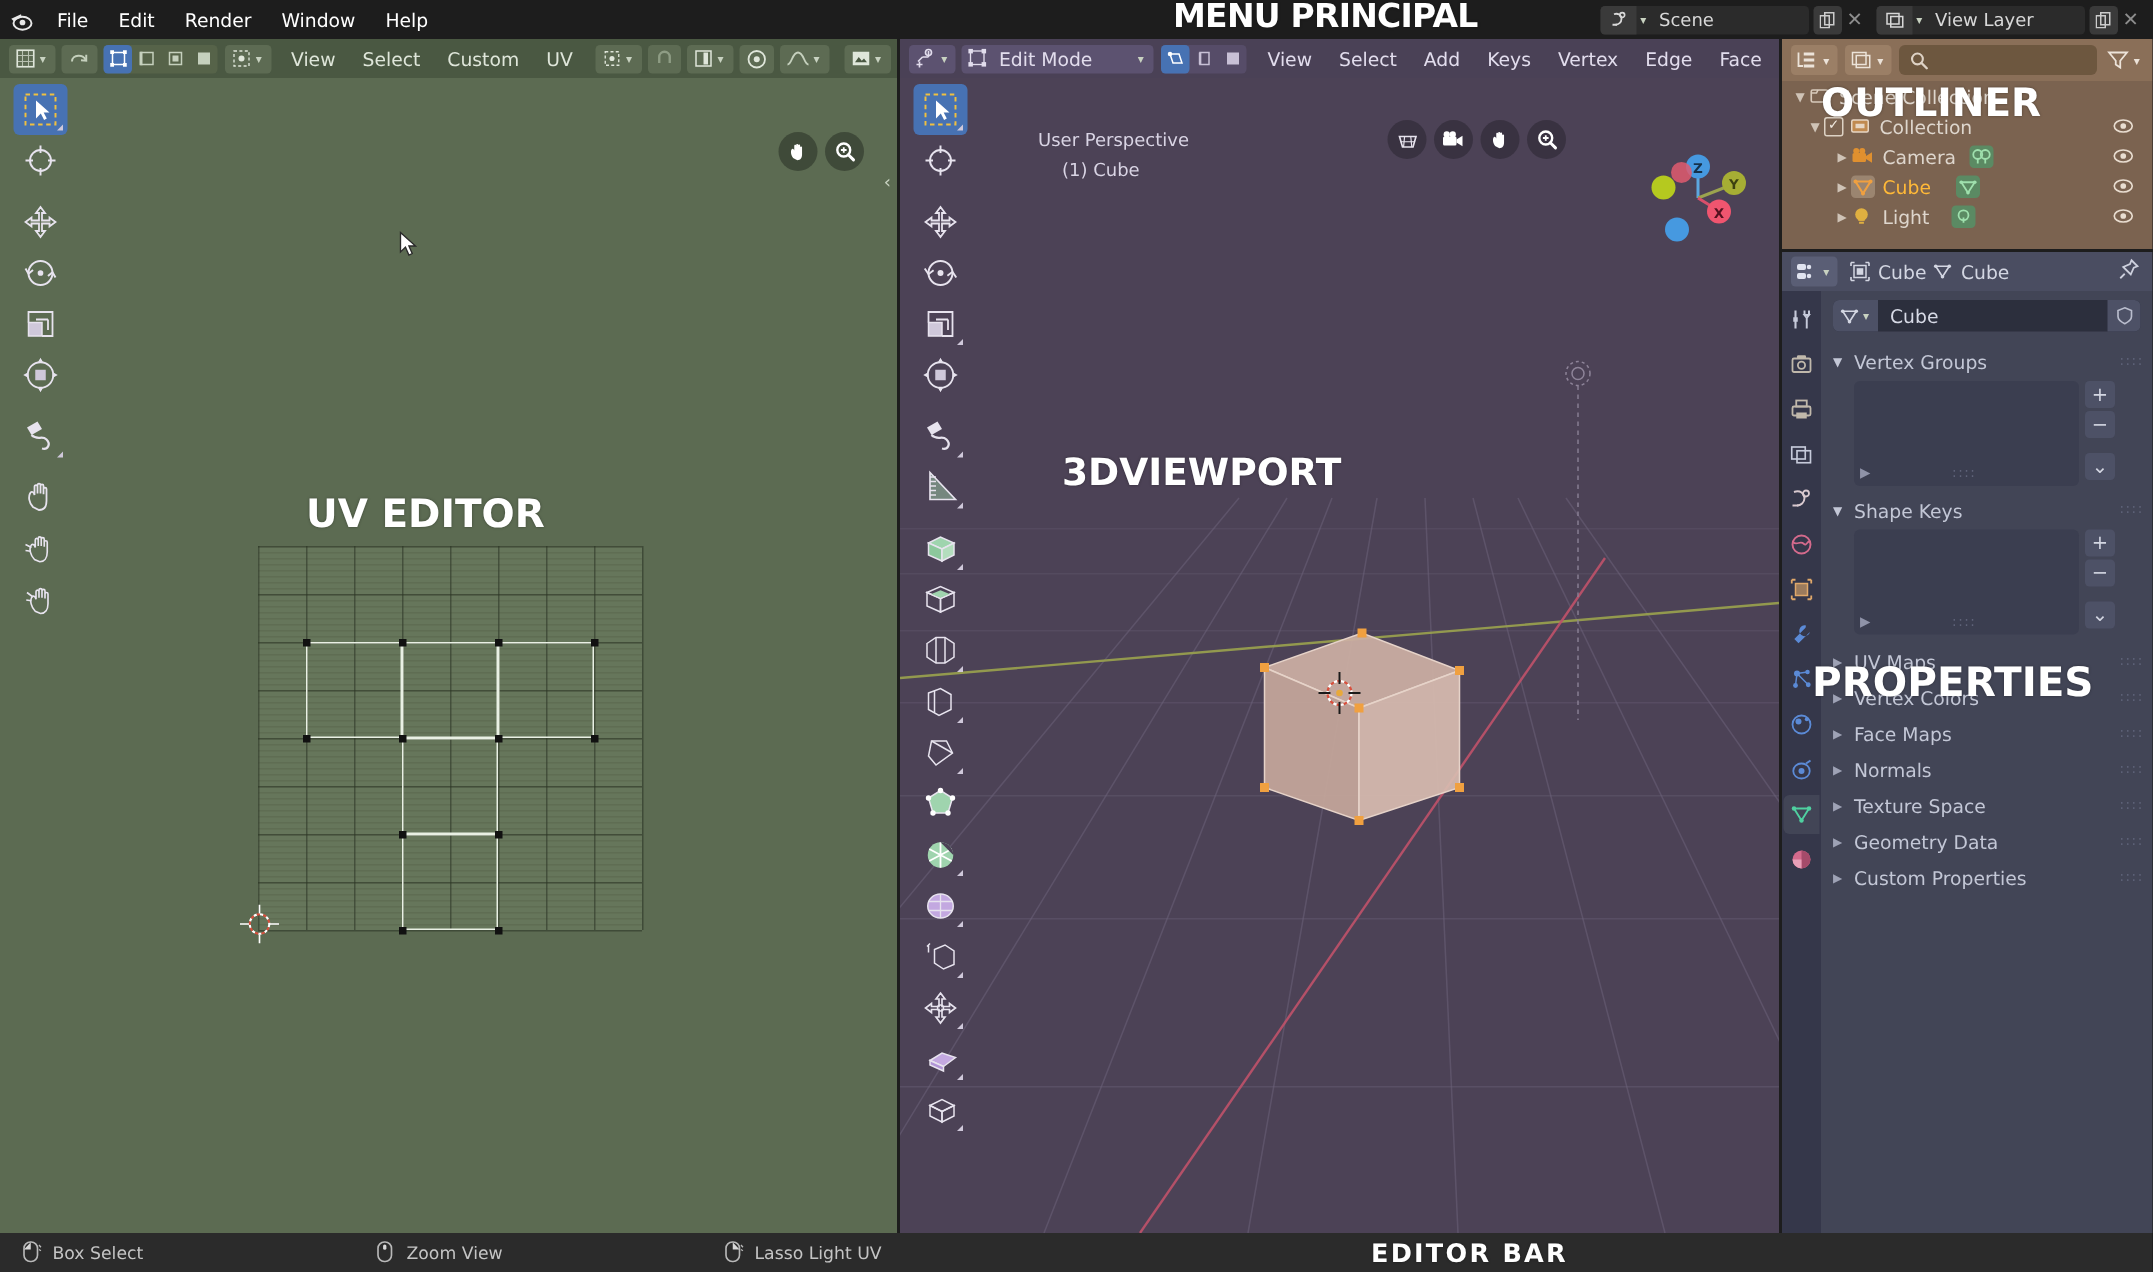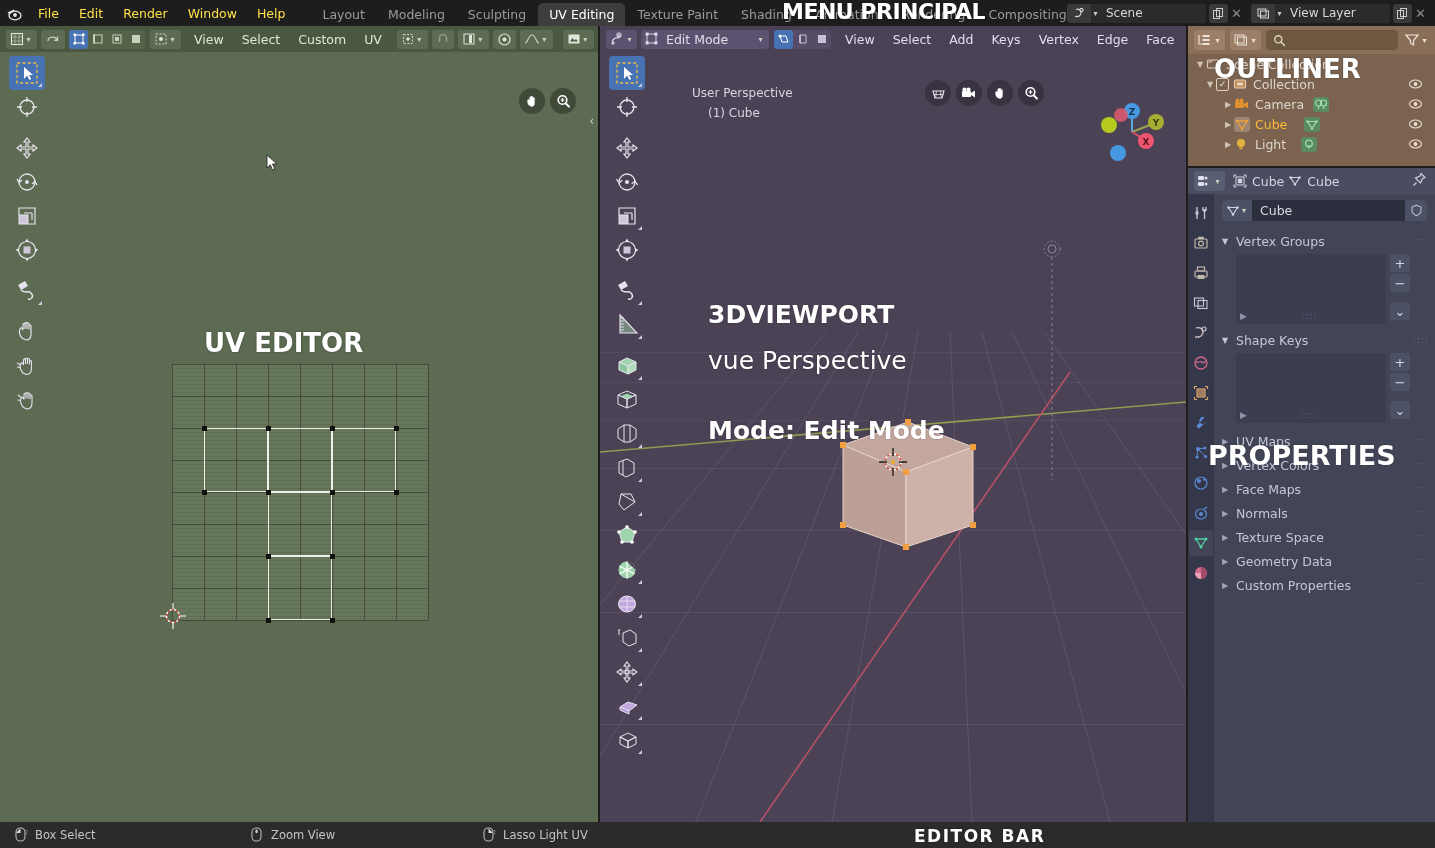--- a/index.html
+++ b/index.html
@@ -13,21 +13,21 @@
 
   
   .topbar {
     position: absolute; left: 0; top: 0; width: 1435px; height: 26px;
     background: #1d1d1d; display: flex; align-items: center;
   }
   .blender-logo {
     width: 28px; height: 26px; display: flex; align-items: center; justify-content: center;
   }
   .topbar .mitem {
-    color: #fde047; font-size: 12.5px; padding: 0 10px; height: 26px;
+    color: #ffffff; font-size: 12.5px; padding: 0 10px; height: 26px;
     display: flex; align-items: center; white-space: nowrap;
   }
   .wstabs { display: flex; align-items: flex-end; height: 26px; margin-left: 16px; }
   .wstab {
     color: #9b9b9b; font-size: 12.5px; padding: 0 11px; height: 23px;
     display: flex; align-items: center; white-space: nowrap;
     border-radius: 5px 5px 0 0; margin-right: 1px;
   }
   .wstab.active { background: #3d3d3d; color: #ffffff; }
   .topbar-right {
@@ -278,32 +278,20 @@
         <circle cx="9" cy="10" r="1.9" fill="#e8e8e8"></circle>
         <path d="M1.5 7.5 L8 4.5 L8.5 6.5 L3 9 Z" fill="#e8e8e8"></path>
       </svg>
     </div>
     <div class="mitem">File</div>
     <div class="mitem">Edit</div>
     <div class="mitem">Render</div>
     <div class="mitem">Window</div>
     <div class="mitem">Help</div>
 
-    <div class="wstabs">
-      <div class="wstab">Layout</div>
-      <div class="wstab">Modeling</div>
-      <div class="wstab">Sculpting</div>
-      <div class="wstab active">UV Editing</div>
-      <div class="wstab">Texture Paint</div>
-      <div class="wstab">Shading</div>
-      <div class="wstab">Animation</div>
-      <div class="wstab">Rendering</div>
-      <div class="wstab">Compositing</div>
-      <div class="wstab">Scripting</div>
-    </div>
 
     <div class="topbar-right">
       <div class="id-block">
         <div class="id-icon">
           <svg width="13" height="13" viewBox="0 0 13 13">
             <path d="M3 2.5 C5.5 1.5 8 3 8 5.5 C8 8 6 9.5 4 9.5" fill="none" stroke="#d8d8d8" stroke-width="1.2"></path>
             <circle cx="8.5" cy="3" r="1.6" fill="none" stroke="#d8d8d8" stroke-width="1.1"></circle>
             <path d="M2 9.5 L5 9.5" stroke="#d8d8d8" stroke-width="1.2"></path>
           </svg>
         </div>
@@ -960,22 +948,20 @@
         <circle cx="64" cy="30" r="8" fill="#a6ae34"></circle>
         <text x="64" y="34" text-anchor="middle" font-size="9" fill="#3c4110" font-family="DejaVu Sans, sans-serif" font-weight="bold">Y</text>
         <circle cx="54" cy="49" r="8" fill="#f0556f"></circle>
         <text x="54" y="53" text-anchor="middle" font-size="9" fill="#56111f" font-family="DejaVu Sans, sans-serif" font-weight="bold">X</text>
         <circle cx="17" cy="33" r="8" fill="#b5c91f"></circle>
         <circle cx="26" cy="61" r="8" fill="#4699e0"></circle>
         <circle cx="29" cy="23" r="7" fill="#e05a6e" opacity="0.85"></circle>
       </svg>
 
       <div class="anno" id="anno-vp1" style="position:absolute;left:108px;top:248px;">3DVIEWPORT</div>
-      <div class="anno" id="anno-vp2" style="position:absolute;left:108px;top:294px;font-weight:normal;">vue Perspective</div>
-      <div class="anno" id="anno-vp3" style="position:absolute;left:108px;top:364px;">Mode: Edit Mode</div>
     </div>
   </div>
 
   <div class="outliner">
     <div class="out-header">
       <div class="out-btn">
         <svg width="16" height="14" viewBox="0 0 16 14">
           <path d="M2 2 V11 H5" fill="none" stroke="#ece3d9" stroke-width="1.2"></path>
           <rect x="5.5" y="2" width="7" height="2" fill="#ece3d9"></rect>
           <rect x="5.5" y="6" width="7" height="2" fill="#ece3d9"></rect>

